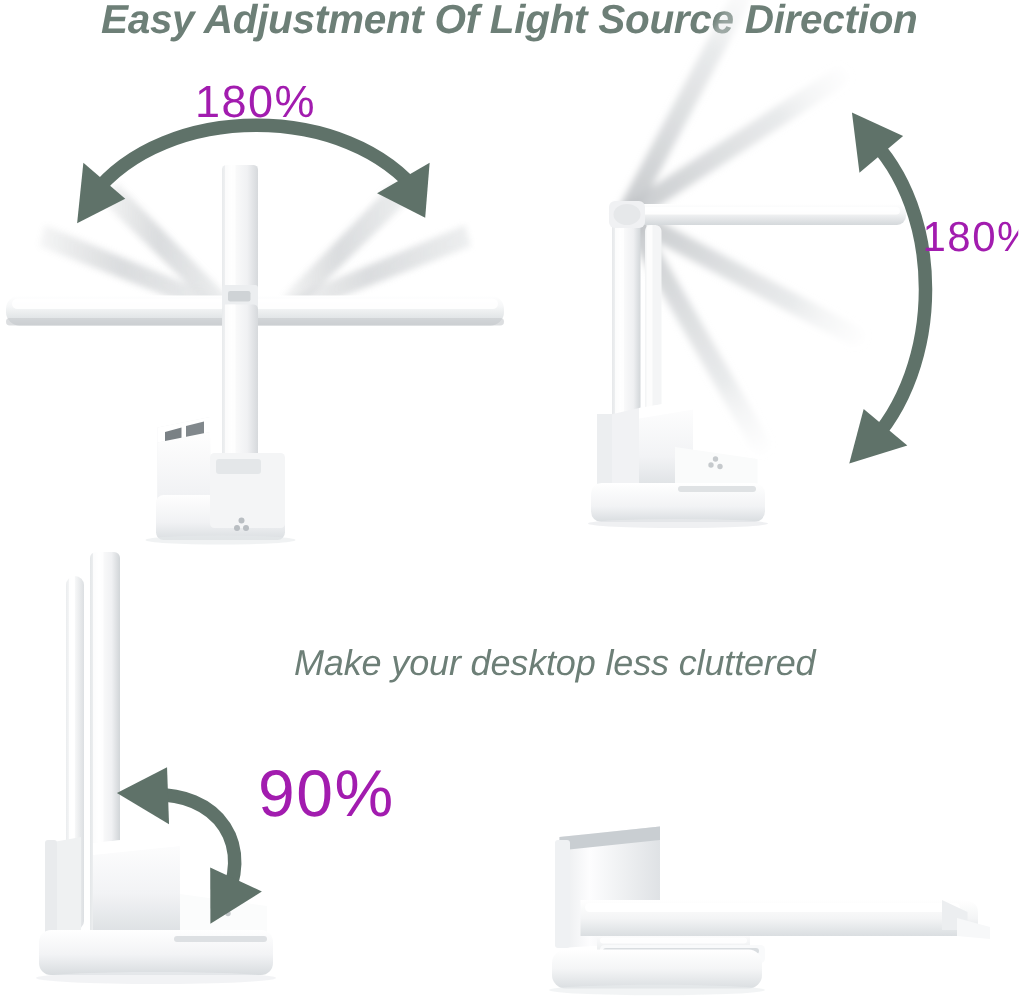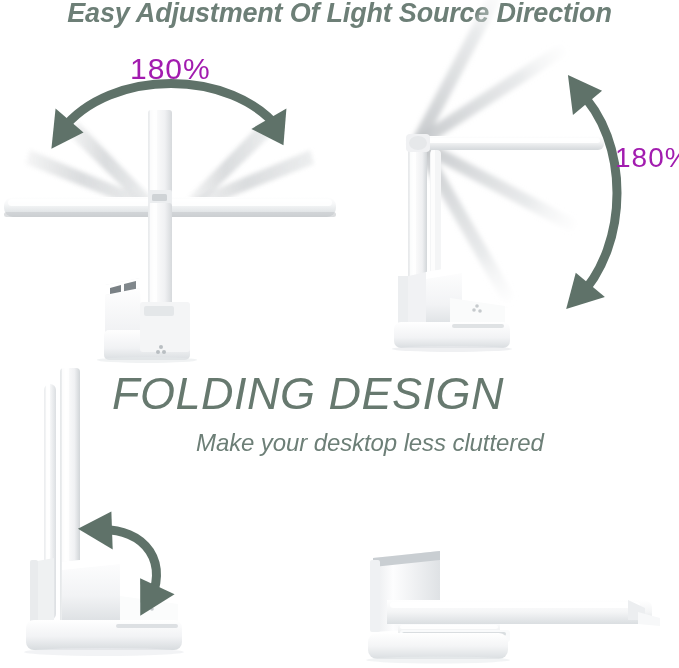--- a/index.html
+++ b/index.html
@@ -237,21 +237,20 @@
 
       <g>
         <path d="M238 60 C 290 110, 290 215, 238 268" fill="none" stroke="#5f7269" stroke-width="9" stroke-linecap="butt"></path>
         <polygon points="240,42 218,76 256,76" fill="#5f7269" transform="rotate(-40 238 60)"></polygon>
         <polygon points="240,252 218,286 256,286" fill="#5f7269" transform="rotate(220 238 268)"></polygon>
       </g>
     </svg>
   </div>
   <div class="pct pct-2">180%</div>
 
-  <div class="folding-title">FOLDING DESIGN</div>
   <div class="folding-sub">Make your desktop less cluttered</div>
 
   <div class="part" style="left:20px; top:350px; width:280px; height:318px;">
     <svg width="280" height="318" viewBox="0 0 280 318">
       <defs>
         <linearGradient id="poleGrad3" x1="0" y1="0" x2="1" y2="0">
           <stop offset="0%" stop-color="#e3e6e8"></stop>
           <stop offset="28%" stop-color="#fefefe"></stop>
           <stop offset="72%" stop-color="#f0f1f3"></stop>
           <stop offset="100%" stop-color="#d1d5d8"></stop>
@@ -296,20 +295,21 @@
         <ellipse cx="84" cy="302" rx="80" ry="4" fill="#ebedef" opacity="0.65"></ellipse>
       </g>
 
       <g>
         <path d="M76 180 C 128 176, 150 216, 128 254" fill="none" stroke="#5f7269" stroke-width="9" stroke-linecap="butt"></path>
         <polygon points="78,162 56,196 94,196" fill="#5f7269" transform="rotate(-92 76 180)"></polygon>
         <polygon points="130,240 108,274 146,274" fill="#5f7269" transform="rotate(205 128 254)"></polygon>
       </g>
     </svg>
   </div>
+  <div class="pct pct-3">90%</div>
 
   <div class="part" style="left:340px; top:520px; width:339px; height:148px;">
     <svg width="339" height="148" viewBox="0 0 339 148">
       <defs>
         <linearGradient id="flatGrad" x1="0" y1="0" x2="0" y2="1">
           <stop offset="0%" stop-color="#ffffff"></stop>
           <stop offset="50%" stop-color="#f4f5f6"></stop>
           <stop offset="100%" stop-color="#dadee1"></stop>
         </linearGradient>
         <linearGradient id="flatGrad2" x1="0" y1="0" x2="0" y2="1">

